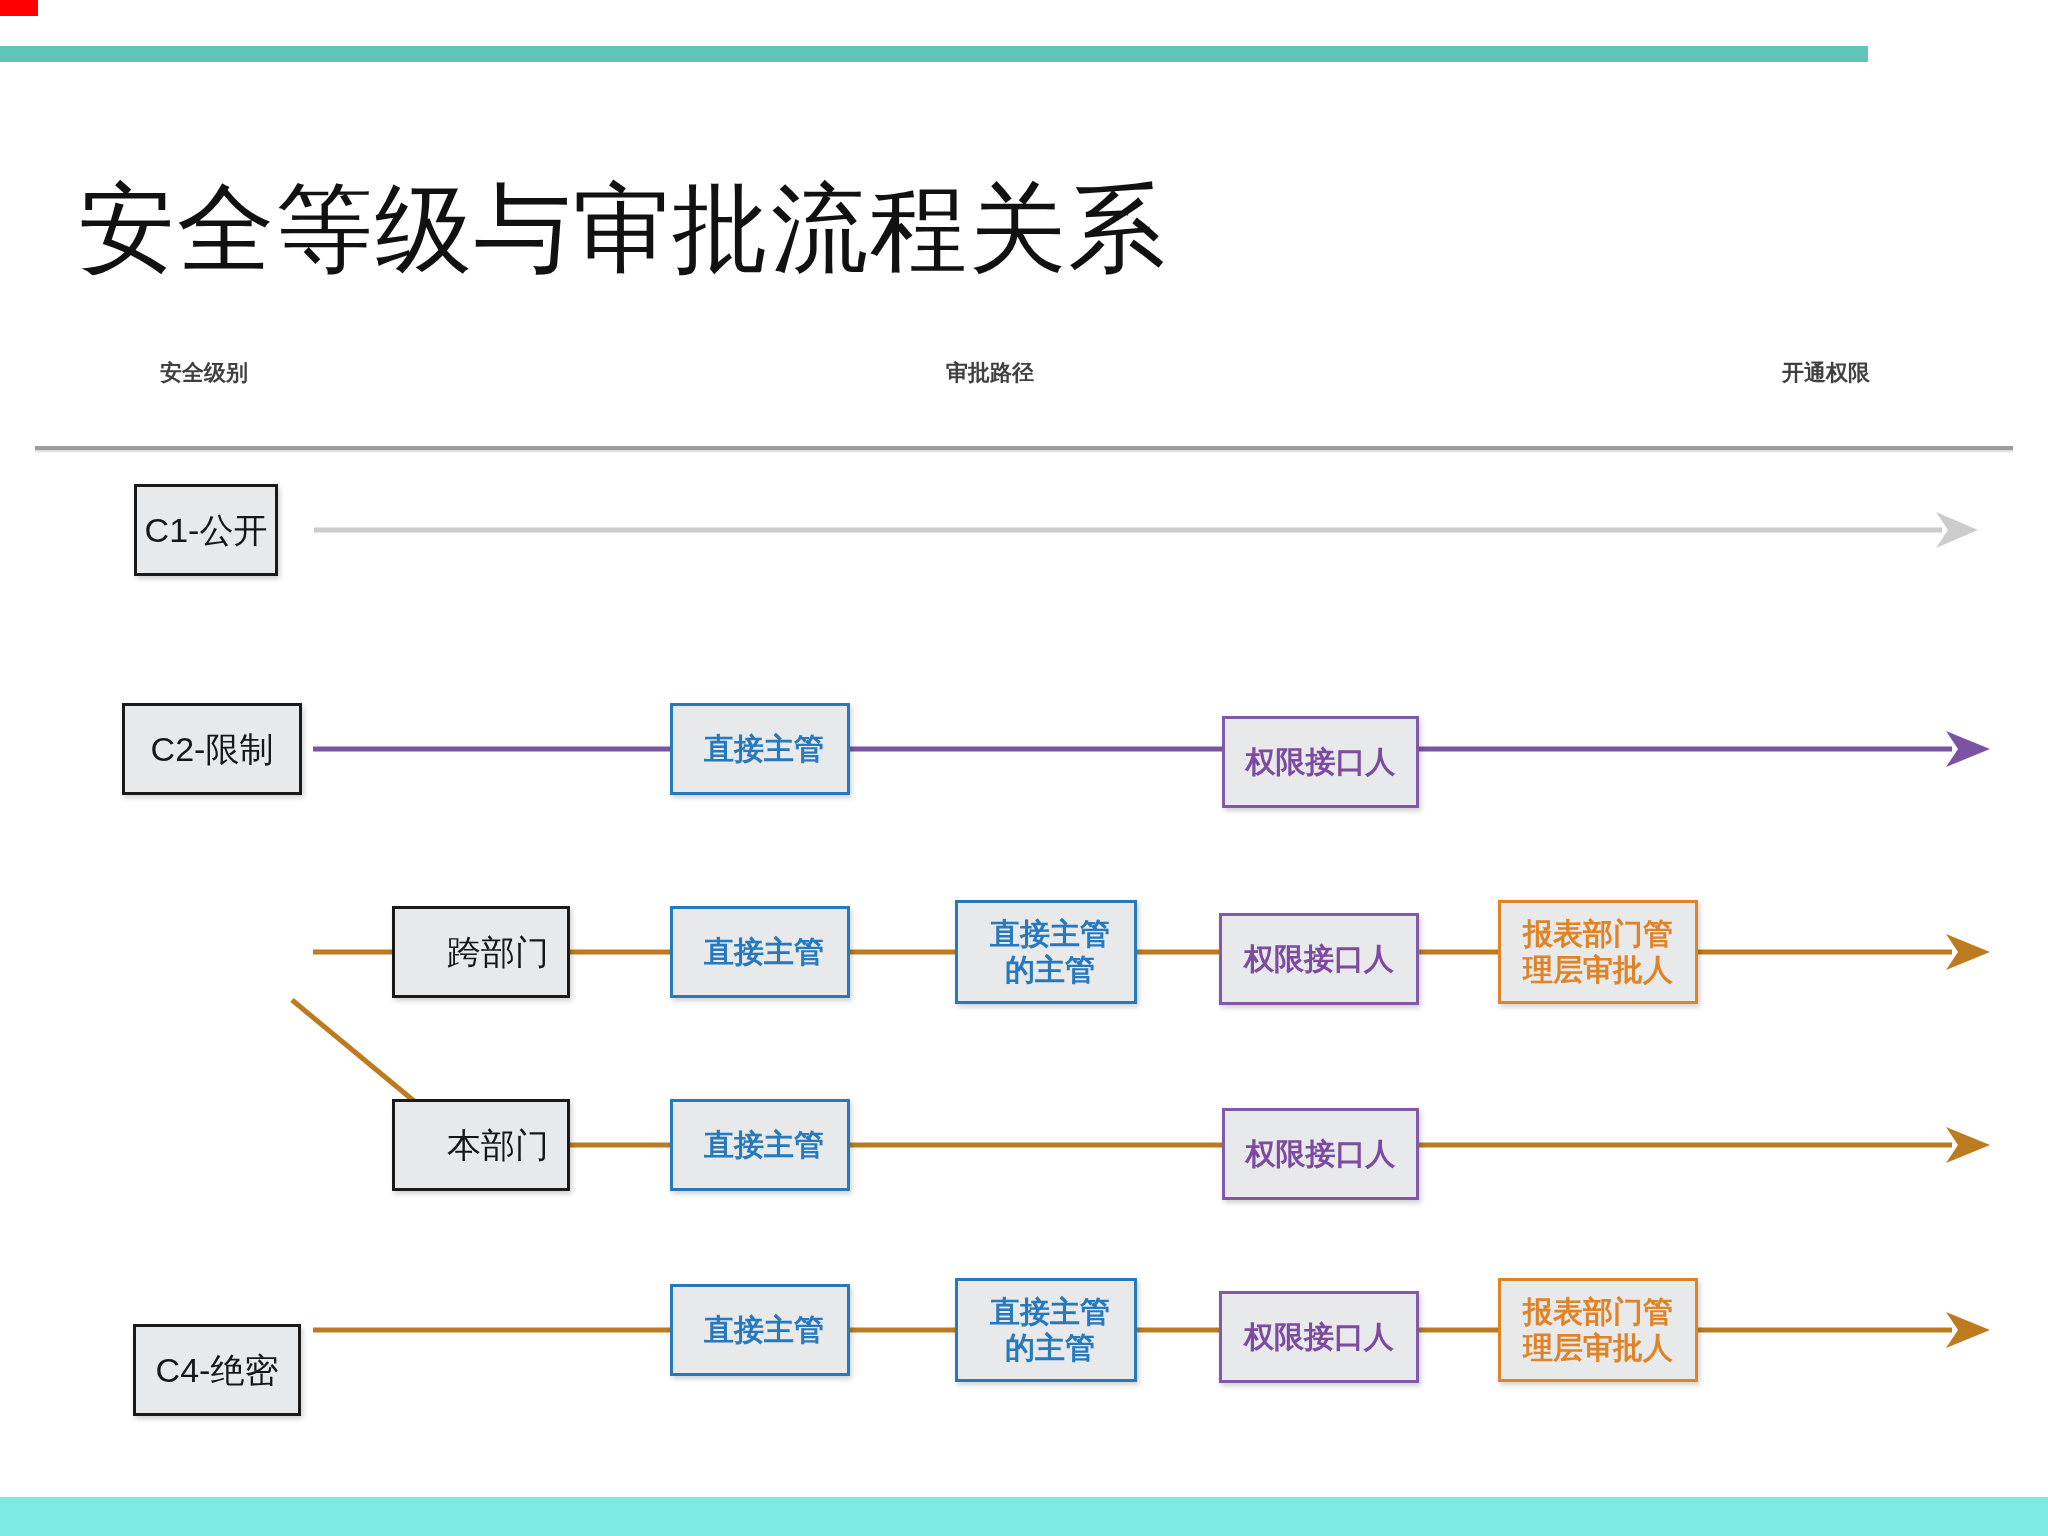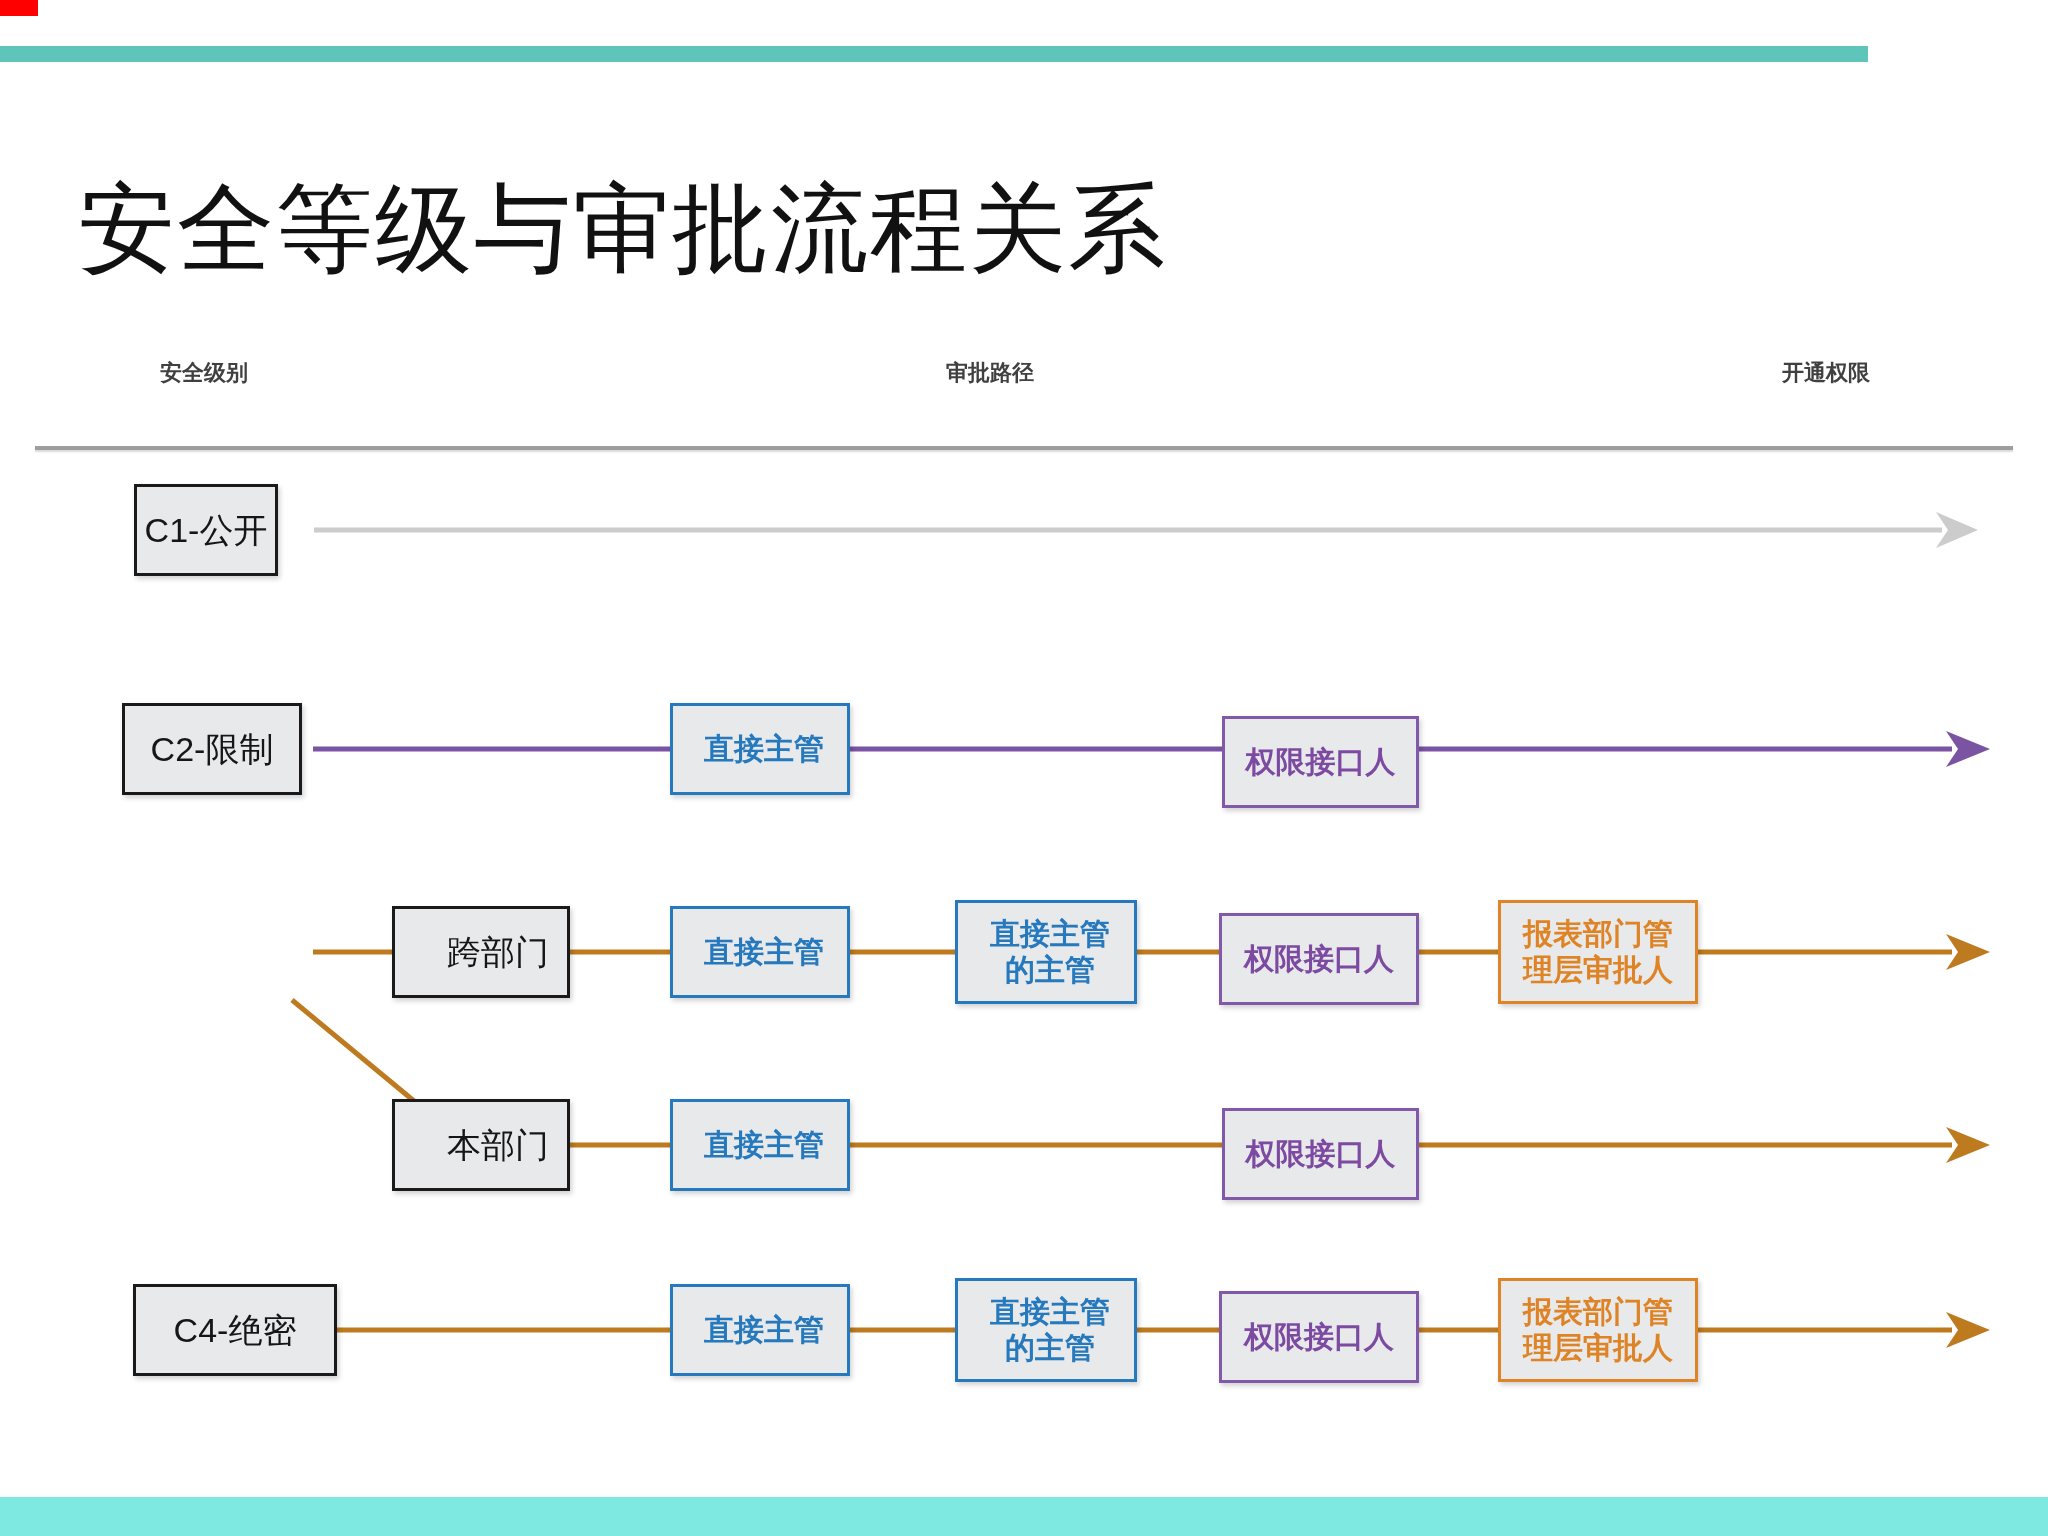--- a/index.html
+++ b/index.html
@@ -95,21 +95,21 @@
   <div class="box scope" style="left:392px;top:1099px;width:178px;height:92px">
     <span>本部门</span>
   </div>
   <div class="box blue" style="left:670px;top:1099px;width:180px;height:92px">
     <span>直接主管</span>
   </div>
   <div class="box purple" style="left:1222px;top:1101px;width:197px;height:92px">
     <span>权限接口人</span>
   </div>
 
-  <div class="box level" style="left:133px;top:1284px;width:204px;height:92px">
+  <div class="box level" style="left:133px;top:1324px;width:168px;height:92px">
     <span>C4-绝密</span>
   </div>
   <div class="box blue" style="left:670px;top:1284px;width:180px;height:92px">
     <span>直接主管</span>
   </div>
   <div class="box blue" style="left:955px;top:1278px;width:182px;height:104px">
     <span>直接主管
 的主管</span>
   </div>
   <div class="box purple" style="left:1219px;top:1284px;width:200px;height:92px">

